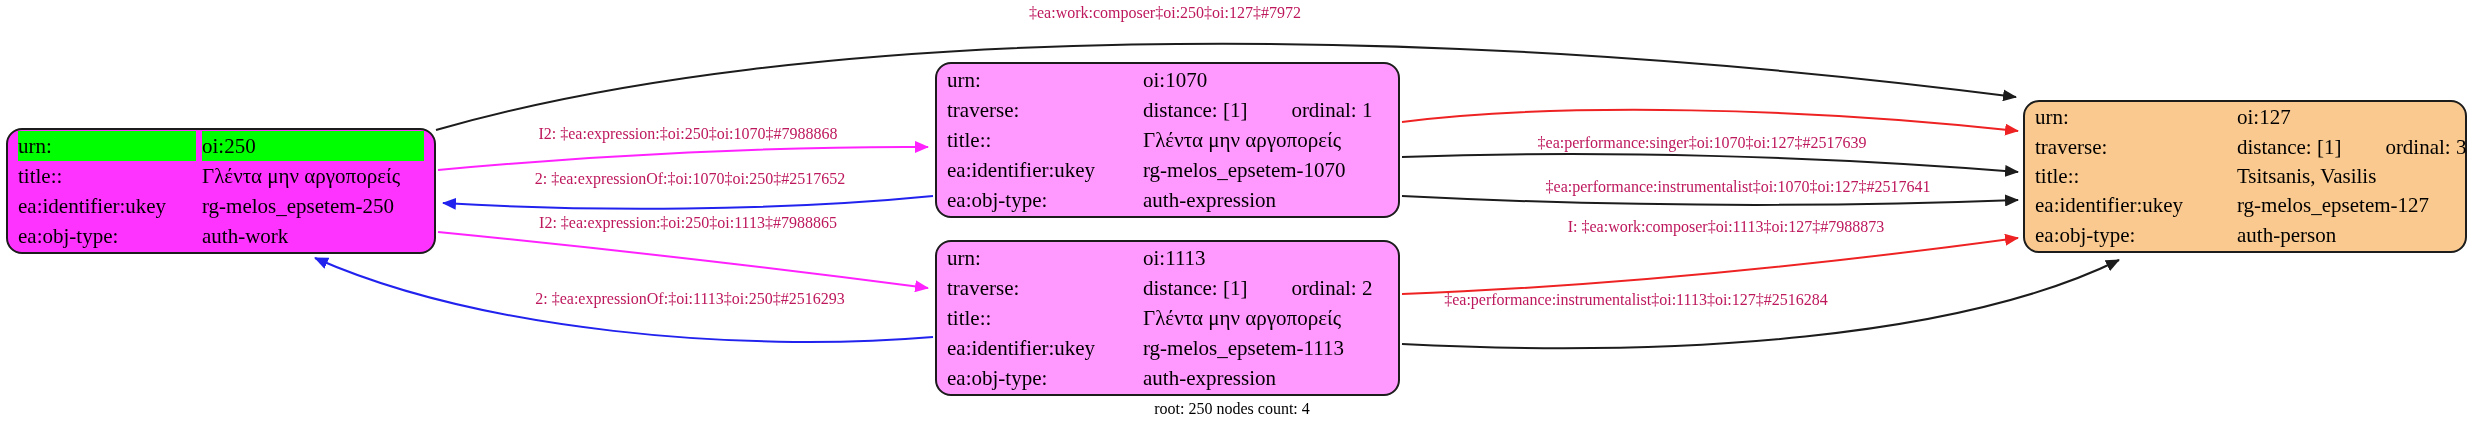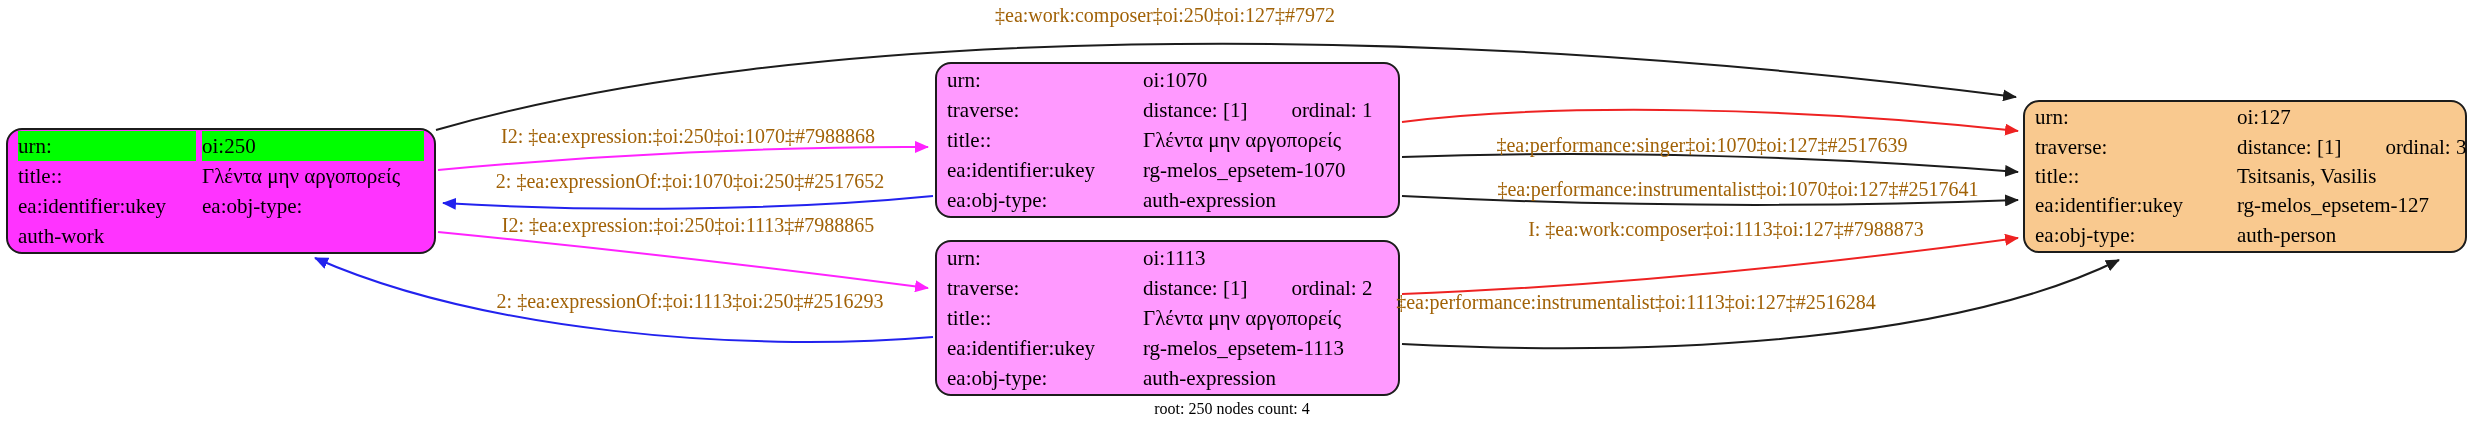--- a/index.html
+++ b/index.html
@@ -15,21 +15,21 @@
     font-size:21px;line-height:1;
   }
   .cell{display:flex;align-items:center;white-space:nowrap;}
   .node-work{background:#FF33FF;grid-template-columns:178px 1fr;}
   .node-work .hdr{background:#00FF00;}
   .node-expression{background:#FF99FF;grid-template-columns:190px 1fr;}
   .node-person{background:#F9C98F;grid-template-columns:196px 1fr;}
   .trav{display:flex;gap:44px;align-items:center;}
   .elabel{
     position:absolute;transform:translateX(-50%);white-space:nowrap;
-    font-size:20px;color:#a16207;
+    font-size:16px;color:#be185d;
   }
   .footer{
     position:absolute;transform:translateX(-50%);white-space:nowrap;
     font-size:16px;color:#000;
   }
 </style>
 </head>
 <body>
 
 <div class="canvas">
@@ -70,20 +70,21 @@
 
     <path d="M 1402,344 C 1680,358 1960,338 2119,260" fill="none" stroke-width="2" marker-end="url(#arrow-black)" stroke="#1c1c1c"></path>
   </svg>
 
   <div class="node node-work" style="left:6px;top:128px;width:430px;height:126px;">
     <div class="cell hdr">urn:</div>
     <div class="cell hdr">oi:250</div>
     <div class="cell">title::</div>
     <div class="cell">Γλέντα μην αργοπορείς</div>
     <div class="cell">ea:identifier:ukey</div>
+    <div class="cell">rg-melos_epsetem-250</div>
     <div class="cell">ea:obj-type:</div>
     <div class="cell">auth-work</div>
   </div>
 
   <div class="node node-expression" style="left:935px;top:62px;width:465px;height:156px;">
     <div class="cell">urn:</div>
     <div class="cell">oi:1070</div>
     <div class="cell">traverse:</div>
     <div class="cell trav">
       <span>distance: [1]</span>

